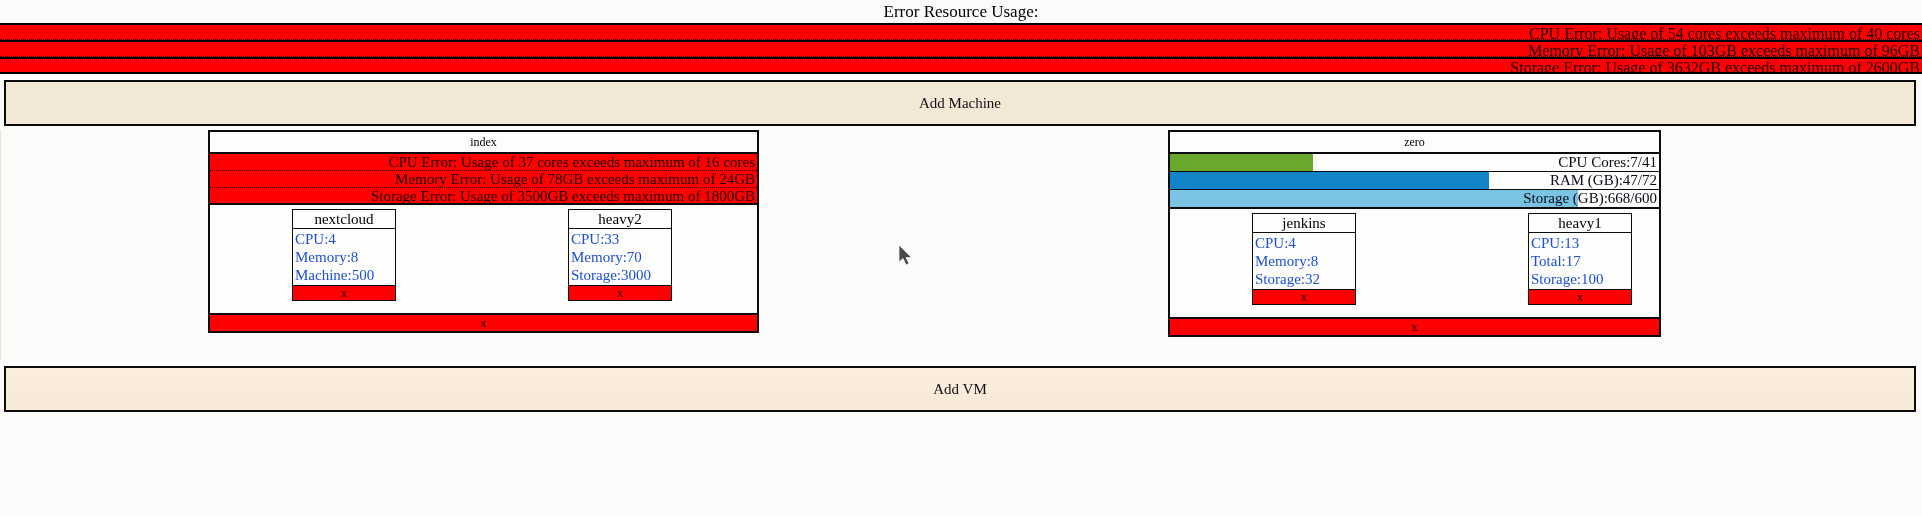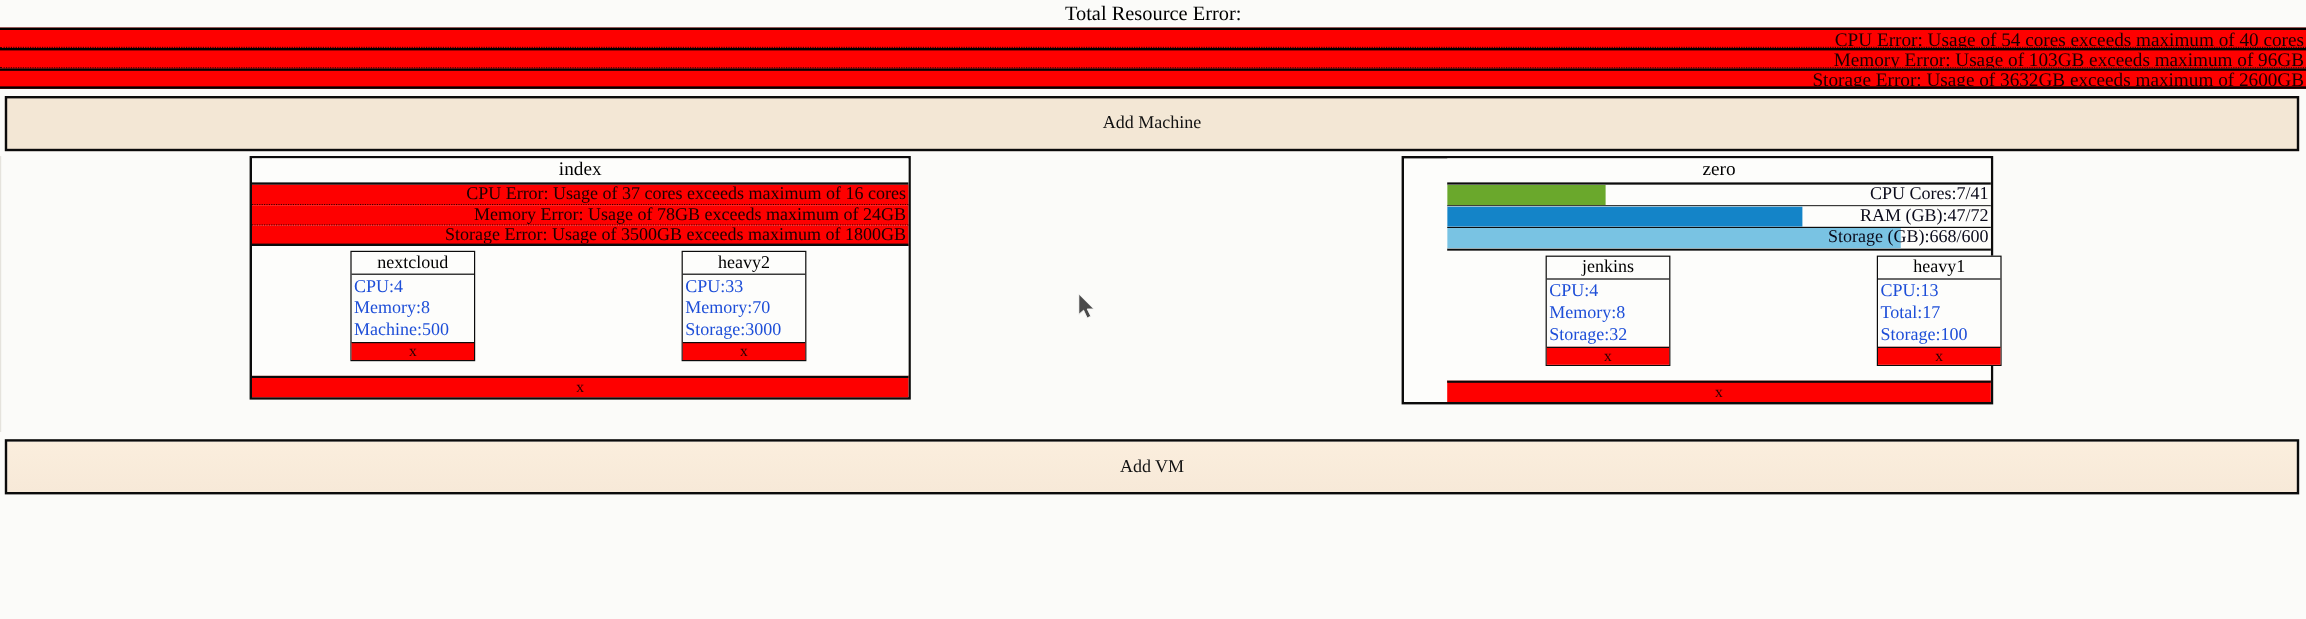--- a/index.html
+++ b/index.html
@@ -76,21 +76,21 @@
   }
   .machine {
     position: absolute;
     top: 0;
     border: 2px solid #0b0b0b;
     box-sizing: border-box;
     background: #fdfdfb;
   }
   .machine-title {
     text-align: center;
-    font-size: 16px;
+    font-size: 12px;
     line-height: 20px;
     height: 20px;
     color: #000;
     border-bottom: 2px solid #0b0b0b;
     background: #fdfdfb;
     font-family: "Liberation Serif", serif;
   }
   .machine-errors .error-row {
     border-top: none;
     border-bottom: 1px dotted #3a0000;
@@ -188,21 +188,21 @@
     position: absolute;
     width: 0; height: 0;
     pointer-events: none;
     z-index: 50;
   }
   .cursor svg { display: block; }
 </style>
 </head>
 <body>
 
-<div class="page-title">Total Resource Error:</div>
+<div class="page-title">Error Resource Usage:</div>
 
 <div class="global-errors">
   <div class="error-row">CPU Error: Usage of 54 cores exceeds maximum of 40 cores</div>
   <div class="error-row">Memory Error: Usage of 103GB exceeds maximum of 96GB</div>
   <div class="error-row last">Storage Error: Usage of 3632GB exceeds maximum of 2600GB</div>
 </div>
 
 <div class="action-bar">Add Machine</div>
 
 <div class="machines-area">
@@ -230,21 +230,21 @@
           <div>CPU:33</div>
           <div>Memory:70</div>
           <div>Storage:3000</div>
         </div>
         <div class="vm-delete">x</div>
       </div>
     </div>
     <div class="machine-delete">x</div>
   </div>
 
-  <div class="machine" style="left:1167px; width:493px;padding-left:36px;">
+  <div class="machine" style="left:1167px; width:493px;">
     <div class="machine-title">zero</div>
     <div class="usage-bars">
       <div class="usage-bar">
         <div class="usage-fill" style="width: 29.2%; background: rgb(106, 168, 44);"></div>
         <div class="usage-label">CPU Cores:7/41</div>
       </div>
       <div class="usage-bar">
         <div class="usage-fill" style="width: 65.3%; background: rgb(20, 132, 200);"></div>
         <div class="usage-label">RAM (GB):47/72</div>
       </div>

